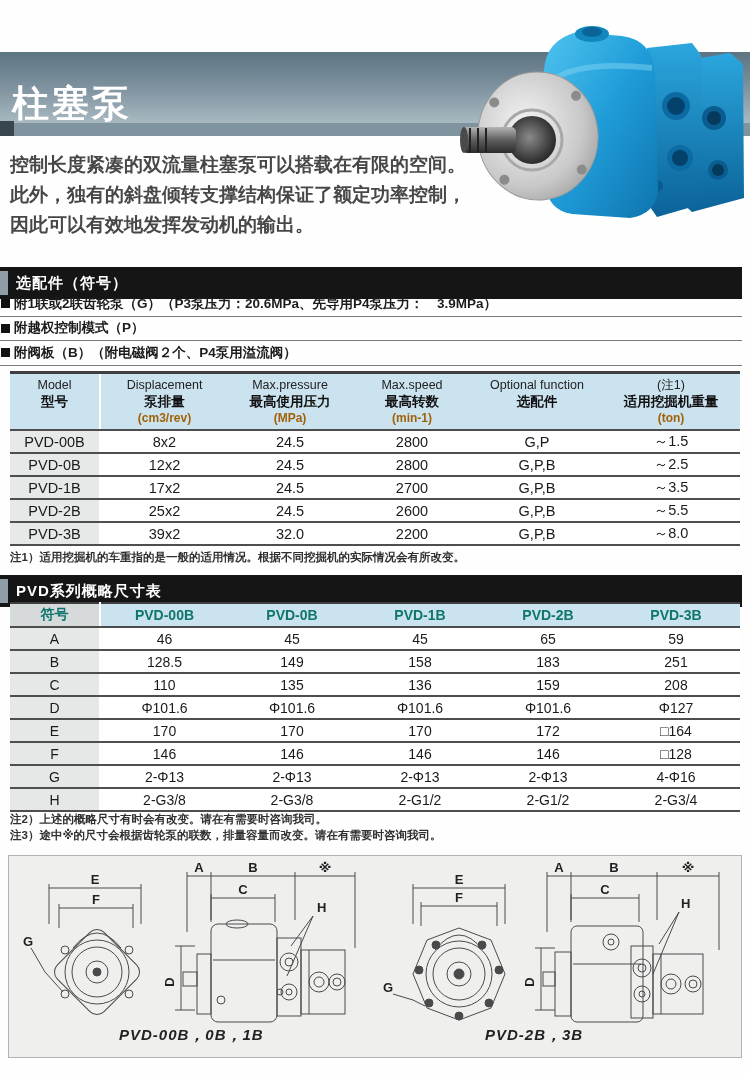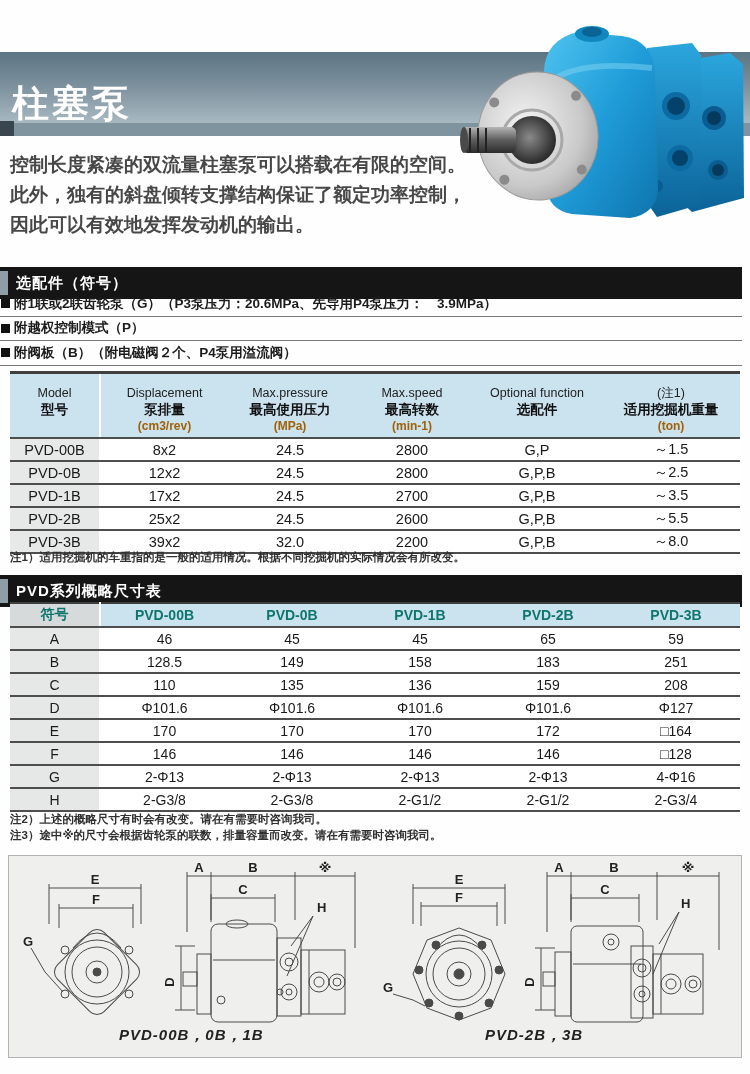--- a/index.html
+++ b/index.html
@@ -34,21 +34,21 @@
   .options-list { position:absolute; left:0; top:292px; width:742px; list-style:none; }
   .options-list li { display:flex; align-items:center; height:24.5px; border-bottom:1px solid #7a7a7a;
                      font-size:13.5px; font-weight:600; color:#1c1c1c; }
   .options-list .sq { width:9px; height:9px; background:#111; margin:0 4px 0 1px; flex:none; }
 
   
   table { position:absolute; left:10px; width:730px; border-collapse:collapse; table-layout:fixed; }
   th,td { text-align:center; vertical-align:middle; }
 
   .spec-table { top:371px; border-top:3px solid #3f3f3f; }
-  .spec-table thead th { background:#cbe2ef; border-bottom:2px solid #4d4d4d; padding:12px 0 3px; }
+  .spec-table thead th { background:#cbe2ef; border-bottom:2px solid #4d4d4d; padding:4px 0 3px; }
   .spec-table thead th:first-child,
   .spec-table tbody td:first-child { border-right:2px solid #ffffff; }
   .spec-table .en { font-size:12.5px; font-weight:normal; color:#222; line-height:15px; }
   .spec-table .zh { font-size:13.5px; font-weight:bold; color:#111; line-height:17px; margin-top:0; }
   .spec-table .unit { font-size:12px; font-weight:bold; color:#a16207; line-height:15px; margin-top:1px; min-height:15px; }
   .spec-table tbody td { height:23px; font-size:14.5px; color:#1a1a1a; background:#ffffff;
                          border-bottom:2px solid #4e4e4e; }
   .spec-table tbody td:first-child { background:#e7e9e9; }
 
   .dims-table { top:602px; border-top:2px solid #3f3f3f; }

